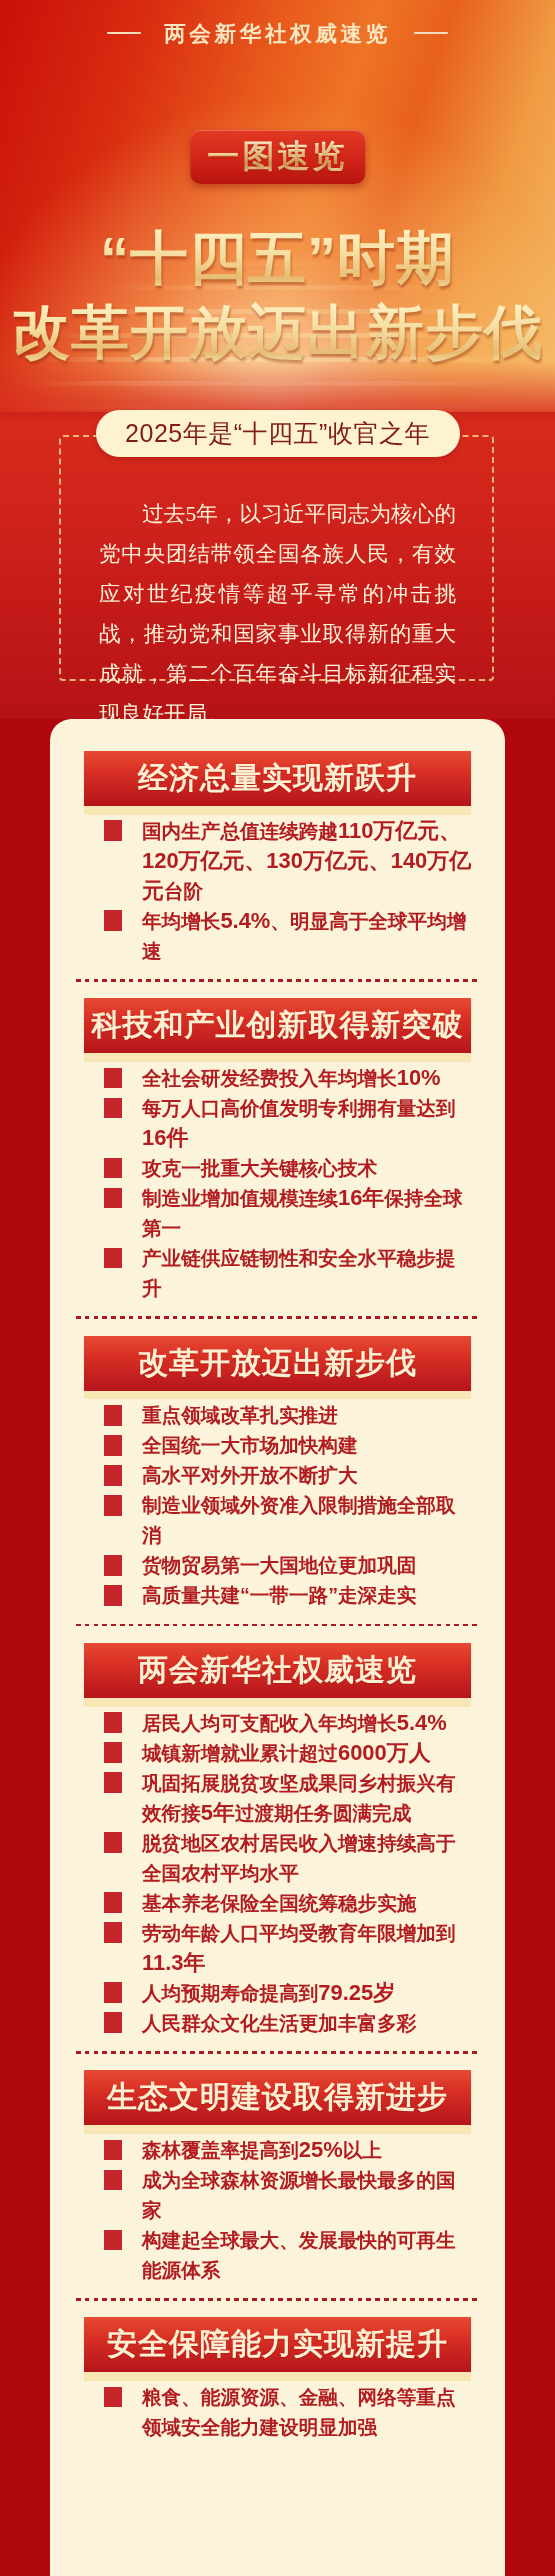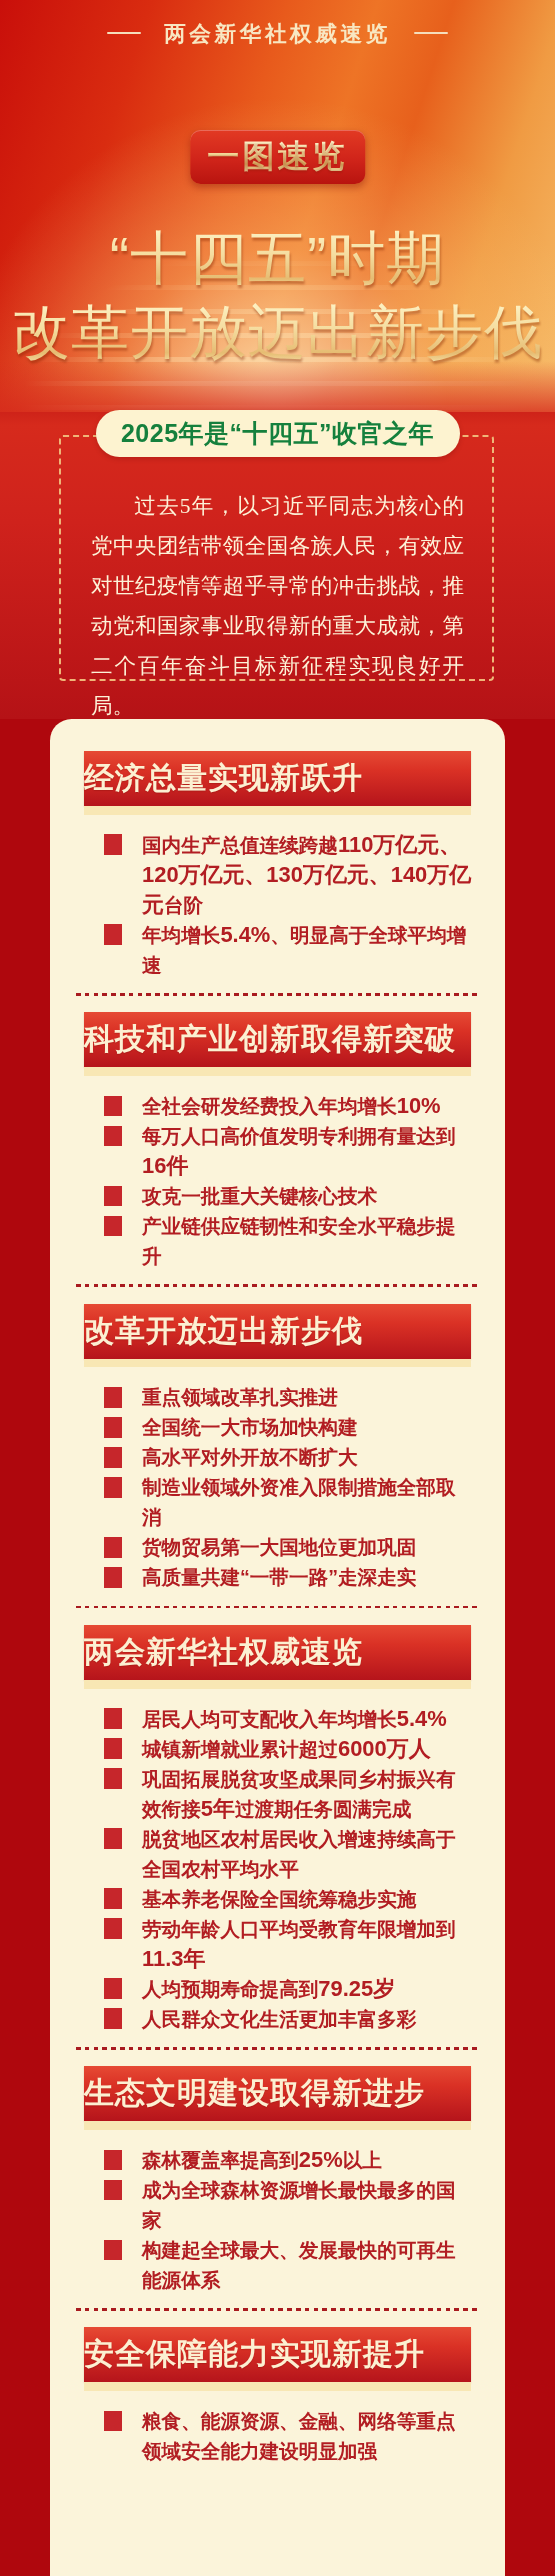--- a/index.html
+++ b/index.html
@@ -43,65 +43,65 @@
     box-shadow:inset 0 1px 0 rgba(255,255,255,.25),0 3.1px 7.2px rgba(120,10,0,.35);
   }
   .badge-text{
     font-size:32px;font-weight:900;letter-spacing:3.1px;
     background:linear-gradient(180deg,#fdf3cb 8%,#f3d896 45%,#d9a85e 72%,#f7e7b4 100%);
     -webkit-background-clip:text;background-clip:text;color:transparent;
     text-shadow:0 1.5px 1.5px rgba(110,30,0,.18);
   }
   .main-title{
     position:absolute;top:210px;left:0;width:100%;text-align:center;line-height:1.28;
-    font-weight:400;
+    font-weight:700;
   }
   .main-title .line{
     display:block;font-size:58px;letter-spacing:1px;
     background:linear-gradient(180deg,#fdf2c4 10%,#f5ddA0 45%,#e6bc72 78%,#fbeebc 100%);
     -webkit-background-clip:text;background-clip:text;color:transparent;
     filter:drop-shadow(1.5px 3.1px 1px rgba(130,35,0,.40));
   }
   
   .intro-box{
     position:absolute;top:435px;left:59px;width:435px;height:246px;
     border:2.1px dashed #efb678;border-radius:4.1px;
     box-sizing:border-box;padding:49px 28px 0 30px;
   }
   .intro-par{
-    margin:0;color:#fdf3d8;font-size:21.6px;line-height:40px;
+    margin:8px;color:#fdf3d8;font-size:21.6px;line-height:40px;
     font-family:"Liberation Serif","DejaVu Serif",serif;
     text-indent:2em;text-align:justify;
   }
   .pill{
     position:absolute;top:410px;left:50%;transform:translateX(-50%);
     width:364px;height:47px;border-radius:24px;background:#fdf3d0;
     display:flex;align-items:center;justify-content:center;
     box-shadow:0 2.1px 5.2px rgba(90,0,0,.22);z-index:2;
   }
-  .pill-text{color:#15803d;font-size:25px;font-weight:700;letter-spacing:0.5px;}
+  .pill-text{color:#7f1d1d;font-size:25px;font-weight:400;letter-spacing:0.5px;}
   
   .card{
     position:absolute;top:719px;left:50px;width:455px;height:1911px;
     background:#fbf4da;border-radius:21.6px;box-sizing:border-box;
     padding-top:32px;overflow:hidden;
   }
   .section-banner{
     width:387px;height:55px;margin:0 auto;
     background:linear-gradient(180deg,#e64a34 0%,#da3125 35%,#b5141b 100%);
-    display:flex;align-items:center;justify-content:flex-start;
+    display:flex;align-items:center;justify-content:center;
     box-shadow:0 1px 1.5px rgba(120,10,0,.18);
   }
   .section-title{
     color:#fcf0d2;font-size:30px;font-weight:900;letter-spacing:1px;
     text-shadow:0 1px 1px rgba(110,10,0,.25);
   }
   .gold-strip{width:387px;height:8.8px;margin:0 auto;background:#f8e7b4;}
   .bullet-list{
-    list-style:none;margin:15px 0 0 54px;padding:0;width:369px;box-sizing:border-box;
+    list-style:none;margin:1px 0 0 54px;padding:0;width:369px;box-sizing:border-box;
   }
   .bullet-item{
     position:relative;padding-left:38px;margin:0;
     color:#b21d22;font-size:19.6px;line-height:30px;font-weight:700;
   }
   .bullet-item::before{
     content:"";position:absolute;left:0;top:4.6px;width:18px;height:20.6px;background:#c6262b;
   }
   .bullet-item .num{font-weight:900;font-size:1.12em;letter-spacing:0;}
   .section-divider{
@@ -155,20 +155,21 @@
       </section>
       <section class="section">
         <div class="section-banner">
           <div class="section-title">科技和产业创新取得新突破</div>
         </div>
         <div class="gold-strip"></div>
         <ul class="bullet-list">
           <li class="bullet-item"><span>全社会研发经费投入年均增长</span><span class="num">10%</span></li>
           <li class="bullet-item"><span>每万人口高价值发明专利拥有量达到</span><span class="num">16件</span></li>
           <li class="bullet-item"><span>攻克一批重大关键核心技术</span></li>
+          <li class="bullet-item"><span>制造业增加值规模连续</span><span class="num">16年</span><span>保持全球第一</span></li>
           <li class="bullet-item"><span>产业链供应链韧性和安全水平稳步提升</span></li>
         </ul>
         <div class="section-divider"></div>
       </section>
       <section class="section">
         <div class="section-banner">
           <div class="section-title">改革开放迈出新步伐</div>
         </div>
         <div class="gold-strip"></div>
         <ul class="bullet-list">

